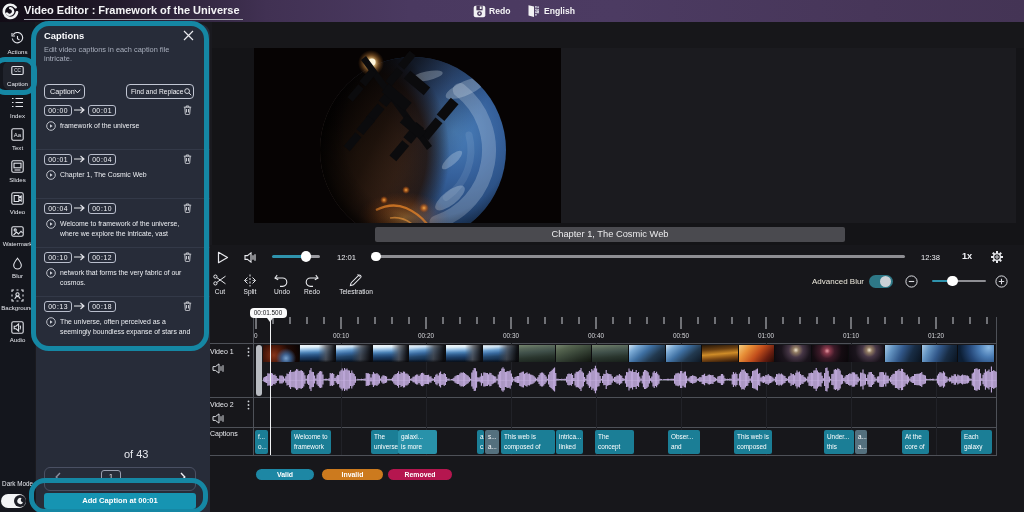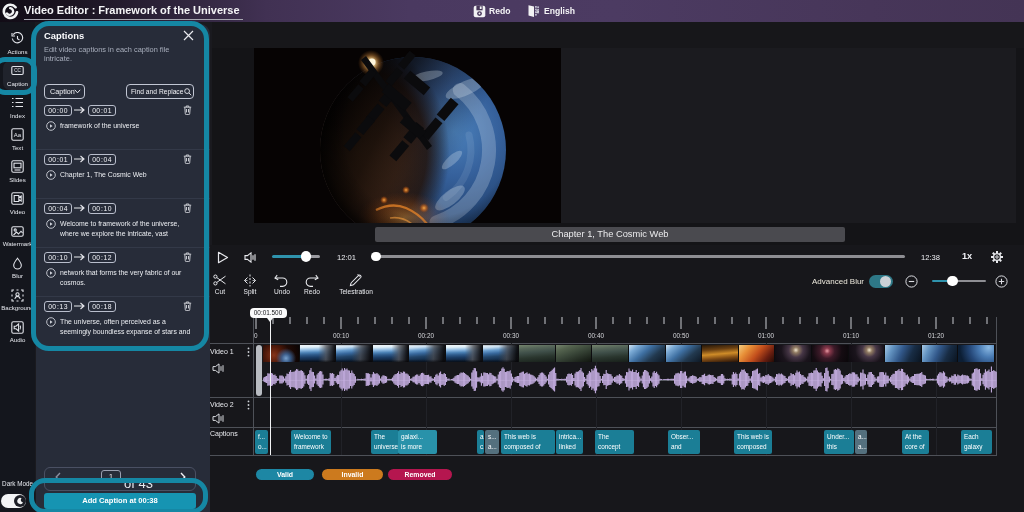--- a/index.html
+++ b/index.html
@@ -470,25 +470,25 @@
   <svg width="10" height="10" viewBox="0 0 10 10" style="position:absolute;left:46px;top:317.0px">
     <circle cx="5" cy="5" r="4.3" stroke="#cfd2da" stroke-width="0.9" fill="none"></circle>
     <path d="M4 3.2l2.6 1.8-2.6 1.8z" fill="#cfd2da"></path>
   </svg>
   <div style="position:absolute;left:60px;top:316.5px;width:133px;font-size:6.9px;line-height:10.3px;color:#eceef2">The universe, often perceived as a<br>seemingly boundless expanse of stars and</div>
 <div class="abs" style="left:44px;top:466.5px;width:152px;height:24px;border:1px solid #4a5063;border-radius:6px"></div>
 <svg width="6" height="10" viewBox="0 0 6 10" style="position:absolute;left:55px;top:472px">
     <path d="M5 1 L1.2 5 L5 9" stroke="#8a8fa0" stroke-width="1.4" fill="none"></path>
   </svg>
 <div class="abs" style="left:101px;top:469.5px;width:20px;height:13px;border:1px solid #9aa0b0;border-radius:3px;color:#f0f1f5;font-size:7.2px;text-align:center;line-height:12px">1</div>
-<div class="abs" style="left:124px;top:476px;font-size:13px;color:#e6e8ee">of 43</div>
+<div class="abs" style="left:124px;top:448px;font-size:11px;color:#e6e8ee">of 43</div>
 <svg width="6" height="10" viewBox="0 0 6 10" style="position:absolute;left:180px;top:472px">
     <path d="M1 1 L4.8 5 L1 9" stroke="#f0f1f5" stroke-width="1.4" fill="none"></path>
   </svg>
-<div class="abs" style="left:44px;top:493px;width:152px;height:16px;background:#1694b2;border-radius:3px;color:#fff;font-size:7.6px;font-weight:bold;text-align:center;line-height:16px">Add Caption at 00:38</div>
+<div class="abs" style="left:44px;top:493px;width:152px;height:16px;background:#1694b2;border-radius:3px;color:#fff;font-size:7.6px;font-weight:bold;text-align:center;line-height:16px">Add Caption at 00:01</div>
 
 <div class="abs" style="left:36px;top:148.8px;width:174px;height:1px;background:#333948"></div>
 <div class="abs" style="left:36px;top:197.8px;width:174px;height:1px;background:#333948"></div>
 <div class="abs" style="left:36px;top:246.8px;width:174px;height:1px;background:#333948"></div>
 <div class="abs" style="left:36px;top:295.8px;width:174px;height:1px;background:#333948"></div>
 
 <div class="ring" style="left:31px;top:21px;width:178px;height:330px;border-radius:18px"></div>
 <div class="ring" style="left:-8px;top:57px;width:45px;height:38px;border-radius:13px"></div>
 <div class="ring" style="left:29px;top:478px;width:179px;height:36px;border-radius:16px"></div>
 </body></html>

